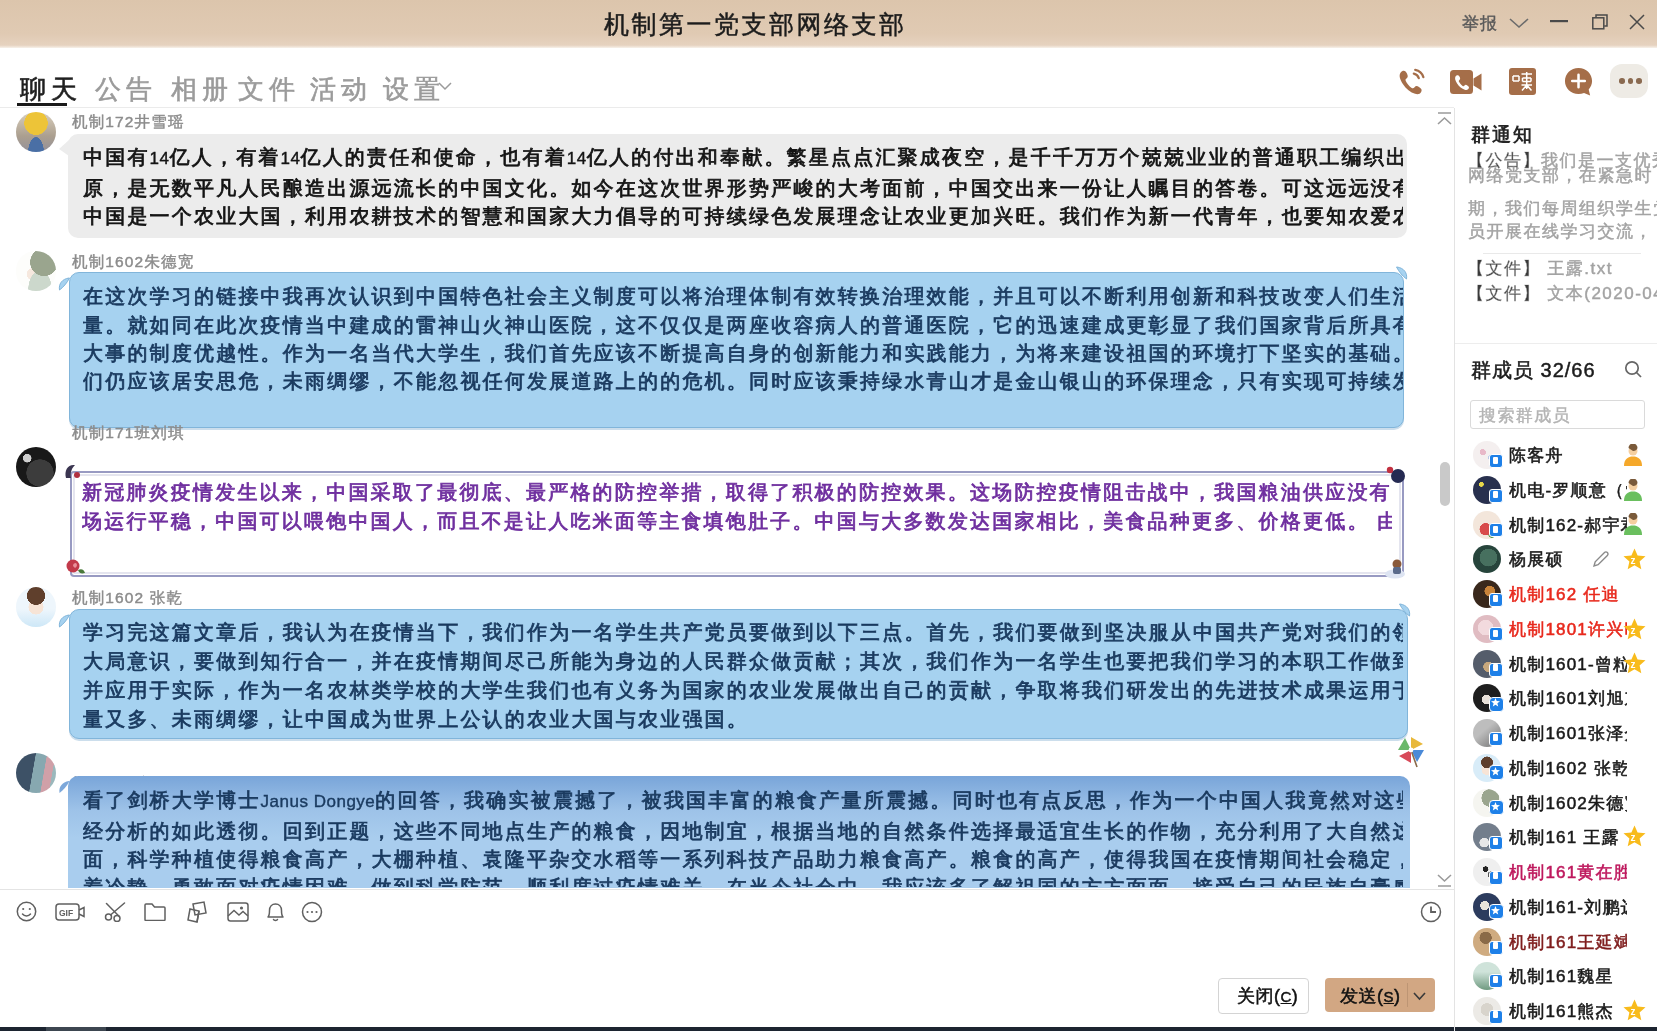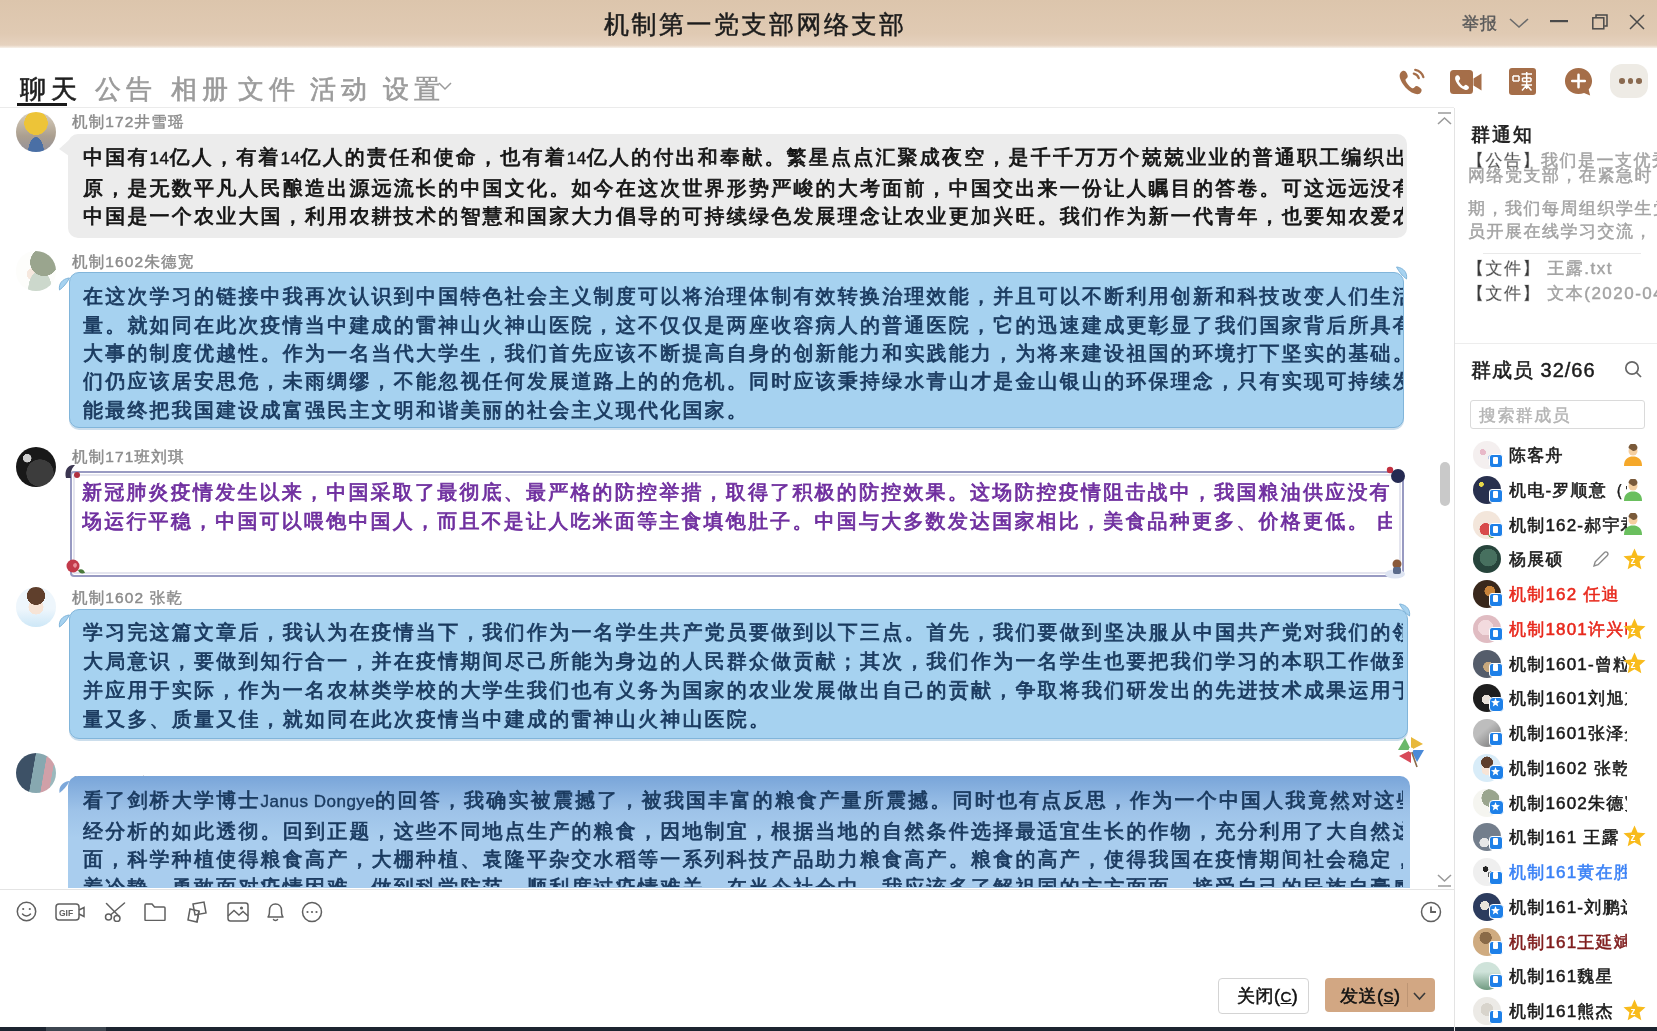--- a/index.html
+++ b/index.html
@@ -96,24 +96,23 @@
     <path d="M11 1 C4 2 0.5 7 1.5 13 C5 10.5 9 6 11.5 1 Z" fill="#a6d2f0" stroke="#81b5da" stroke-width="1"></path>
   </svg>
 <svg class="a" style="left:1396px;top:266px" width="12" height="14" viewBox="0 0 12 14">
     <path d="M1 1 C8 2 11.5 7 10.5 13 C7 10.5 3 6 0.5 1 Z" fill="#a6d2f0" stroke="#81b5da" stroke-width="1"></path>
   </svg>
 <div class="a" style="left:83px;top:282.2px;width:1320px">
     <div class="ml btxt">在这次学习的链接中我再次认识到中国特色社会主义制度可以将治理体制有效转换治理效能，并且可以不断利用创新和科技改变人们生活的方式和方法，不断提高人们的生活质</div>
     <div class="ml btxt">量。就如同在此次疫情当中建成的雷神山火神山医院，这不仅仅是两座收容病人的普通医院，它的迅速建成更彰显了我们国家背后所具有的强大号召力、科技水平和集中力量办</div>
     <div class="ml btxt">大事的制度优越性。作为一名当代大学生，我们首先应该不断提高自身的创新能力和实践能力，为将来建设祖国的环境打下坚实的基础。另外尽管现在生活环境逐步提升，但我</div>
     <div class="ml btxt">们仍应该居安思危，未雨绸缪，不能忽视任何发展道路上的的危机。同时应该秉持绿水青山才是金山银山的环保理念，只有实现可持续发展，祖国的未来环境才会原来越好，才</div>
-    <div class="ml btxt">能最终把我国建设成富强民主文明和谐美丽的社会主义现代化国家。</div>
   </div>
 <div class="a av" style="top:447px;background:radial-gradient(circle at 28% 28%,#cfcfcf 0 10%,rgba(0,0,0,0) 11%),radial-gradient(circle at 60% 65%,#3c3c3c 0 38%,rgba(0,0,0,0) 39%),#181818"></div>
-<div class="a name" style="left:72px;top:448px">机制171班刘琪</div>
+<div class="a name" style="left:72px;top:424px">机制171班刘琪</div>
 <div class="a" style="left:70px;top:471px;width:1330px;height:102px;border:2px solid #989ac2;border-radius:4px;box-shadow:inset 0 0 0 1.5px #fff,inset 0 0 0 2.5px #c9cade"></div>
 <div class="a" style="left:82px;top:478.4px;width:1310px">
     <div class="ml ptxt" style="line-height:28.9px">新冠肺炎疫情发生以来，中国采取了最彻底、最严格的防控举措，取得了积极的防控效果。这场防控疫情阻击战中，我国粮油供应没有出现断档,没有出现脱销,始终供应充足,市</div>
     <div class="ml ptxt" style="line-height:28.9px">场运行平稳，中国可以喂饱中国人，而且不是让人吃米面等主食填饱肚子。中国与大多数发达国家相比，美食品种更多、价格更低。  由此看出我党的先进性，作为大学生党</div>
   </div>
 <svg class="a" style="left:62px;top:462px" width="20" height="20" viewBox="0 0 20 20">
     <path d="M4 16 C2 8 6 2 13 3 C10 6 8 10 9 16 Z" fill="#3a3550"></path>
     <circle cx="15" cy="13" r="3" fill="#b03040"></circle>
   </svg>
 <svg class="a" style="left:1386px;top:464px" width="20" height="20" viewBox="0 0 20 20">
@@ -136,21 +135,21 @@
 <svg class="a" style="left:58px;top:614px" width="12" height="14" viewBox="0 0 12 14">
     <path d="M11 1 C4 2 0.5 7 1.5 13 C5 10.5 9 6 11.5 1 Z" fill="#a6d2f0" stroke="#81b5da" stroke-width="1"></path>
   </svg>
 <svg class="a" style="left:1399px;top:603px" width="12" height="14" viewBox="0 0 12 14">
     <path d="M1 1 C8 2 11.5 7 10.5 13 C7 10.5 3 6 0.5 1 Z" fill="#a6d2f0" stroke="#81b5da" stroke-width="1"></path>
   </svg>
 <div class="a" style="left:83px;top:618.2px;width:1320px">
     <div class="ml btxt" style="line-height:29.1px">学习完这篇文章后，我认为在疫情当下，我们作为一名学生共产党员要做到以下三点。首先，我们要做到坚决服从中国共产党对我们的领导，提高我们的政治意识、核心意识与</div>
     <div class="ml btxt" style="line-height:29.1px">大局意识，要做到知行合一，并在疫情期间尽己所能为身边的人民群众做贡献；其次，我们作为一名学生也要把我们学习的本职工作做到位，争取将自己的学习与科研成果转化</div>
     <div class="ml btxt" style="line-height:29.1px">并应用于实际，作为一名农林类学校的大学生我们也有义务为国家的农业发展做出自己的贡献，争取将我们研发出的先进技术成果运用于国家的农业生产，让国家产出的粮食产</div>
-    <div class="ml btxt" style="line-height:29.1px">量又多、质量又佳，就如同在此次疫情当中建成的雷神山火神山医院。</div>
+    <div class="ml btxt" style="line-height:29.1px">量又多、未雨绸缪，让中国成为世界上公认的农业大国与农业强国。</div>
   </div>
 <div class="a av" style="top:753px;background:linear-gradient(100deg,#3d5166 0 42%,#87a8b0 43% 66%,#d0a0a8 67% 84%,#9ab8bc 85%)"></div>
 <div class="a name" style="left:72px;top:775px">机制162 郎国栋</div>
 <div class="a" style="left:68.4px;top:776px;width:1342px;height:112px;border-radius:10px 10px 0 0;background:linear-gradient(180deg,#79a5d9 0%,#9dc2e8 30%,#a9cdee 55%,#a9cdee 100%)"></div>
 <svg class="a" style="left:58px;top:780px" width="12" height="14" viewBox="0 0 12 14">
     <path d="M11 1 C4 2 0.5 7 1.5 13 C5 10.5 9 6 11.5 1 Z" fill="#7da8da"></path>
   </svg>
 <div class="a" style="left:83px;top:786.2px;width:1320px;height:101px;overflow:hidden">
     <div class="ml btxt">看了剑桥大学博士<span class="lt">Janus Dongye</span>的回答，我确实被震撼了，被我国丰富的粮食产量所震撼。同时也有点反思，作为一个中国人我竟然对这些还不太了解，而剑桥大学的博士已</div>
     <div class="ml btxt">经分析的如此透彻。回到正题，这些不同地点生产的粮食，因地制宜，根据当地的自然条件选择最适宜生长的作物，充分利用了大自然这个巨大的资源，使得粮食高产。另一方</div>
@@ -324,21 +323,21 @@
   </svg>
 <div class="a mav" style="top:823.2px;background:radial-gradient(circle at 40% 70%,#e8e8e8 0 18%,rgba(0,0,0,0) 19%),#737e8c"></div>
 <div class="a mname" style="left:1509px;top:828.2px;color:#1a1a1a">机制161 王露</div>
 <div class="a" style="left:1489px;top:836.25px;width:12px;height:12px;border-radius:3px;background:#1e80e8;border:1.5px solid #fff"></div>
 <div class="a" style="left:1492.5px;top:837.76px;width:5px;height:7px;border-radius:1px;background:#fff"></div>
 <svg class="a" style="left:1623px;top:825.26px" width="23" height="22" viewBox="0 0 23 22">
     <path d="M11.5 0.5 L14.6 7.4 L22.5 8.2 L16.6 13.4 L18.3 21.2 L11.5 17.2 L4.7 21.2 L6.4 13.4 L0.5 8.2 L8.4 7.4 Z" fill="#f8bb1c"></path>
     <text x="7.5" y="15.5" font-size="10" font-weight="bold" fill="#fff" font-family="Liberation Sans">z</text>
   </svg>
 <div class="a mav" style="top:858.0px;background:radial-gradient(circle at 45% 40%,#222 0 12%,rgba(0,0,0,0) 13%),radial-gradient(circle at 65% 60%,#555 0 14%,rgba(0,0,0,0) 15%),#efefef"></div>
-<div class="a mname" style="left:1509px;top:863.0px;color:#3b82f6">机制161黄在胜</div>
+<div class="a mname" style="left:1509px;top:863.0px;color:#be185d">机制161黄在胜</div>
 <div class="a" style="left:1489px;top:871.00px;width:12px;height:12px;border-radius:3px;background:#1e80e8;border:1.5px solid #fff"></div>
 <div class="a" style="left:1492.5px;top:872.42px;width:5px;height:7px;border-radius:1px;background:#fff"></div>
 <div class="a mav" style="top:892.8px;background:radial-gradient(circle at 42% 45%,#e8e4da 0 20%,rgba(0,0,0,0) 21%),#2c3c5e"></div>
 <div class="a mname" style="left:1509px;top:897.8px;color:#1a1a1a">机制161-刘鹏达</div>
 <div class="a" style="left:1489px;top:904.0799999999999px;width:13px;height:13px;border-radius:4px;background:#1e80e8;border:1.5px solid #fff"></div>
 <svg class="a" style="left:1491px;top:906.0799999999999px" width="9" height="9" viewBox="0 0 10 10">
     <path d="M5 0 L6.3 3.4 L10 3.6 L7.1 5.9 L8 9.5 L5 7.4 L2 9.5 L2.9 5.9 L0 3.6 L3.7 3.4 Z" fill="#fff"></path>
   </svg>
 <div class="a mav" style="top:927.5px;background:radial-gradient(circle at 45% 35%,#8a6a48 0 25%,rgba(0,0,0,0) 26%),#cfab80"></div>
 <div class="a mname" style="left:1509px;top:932.5px;color:#7f1d1d">机制161王延斌</div>

